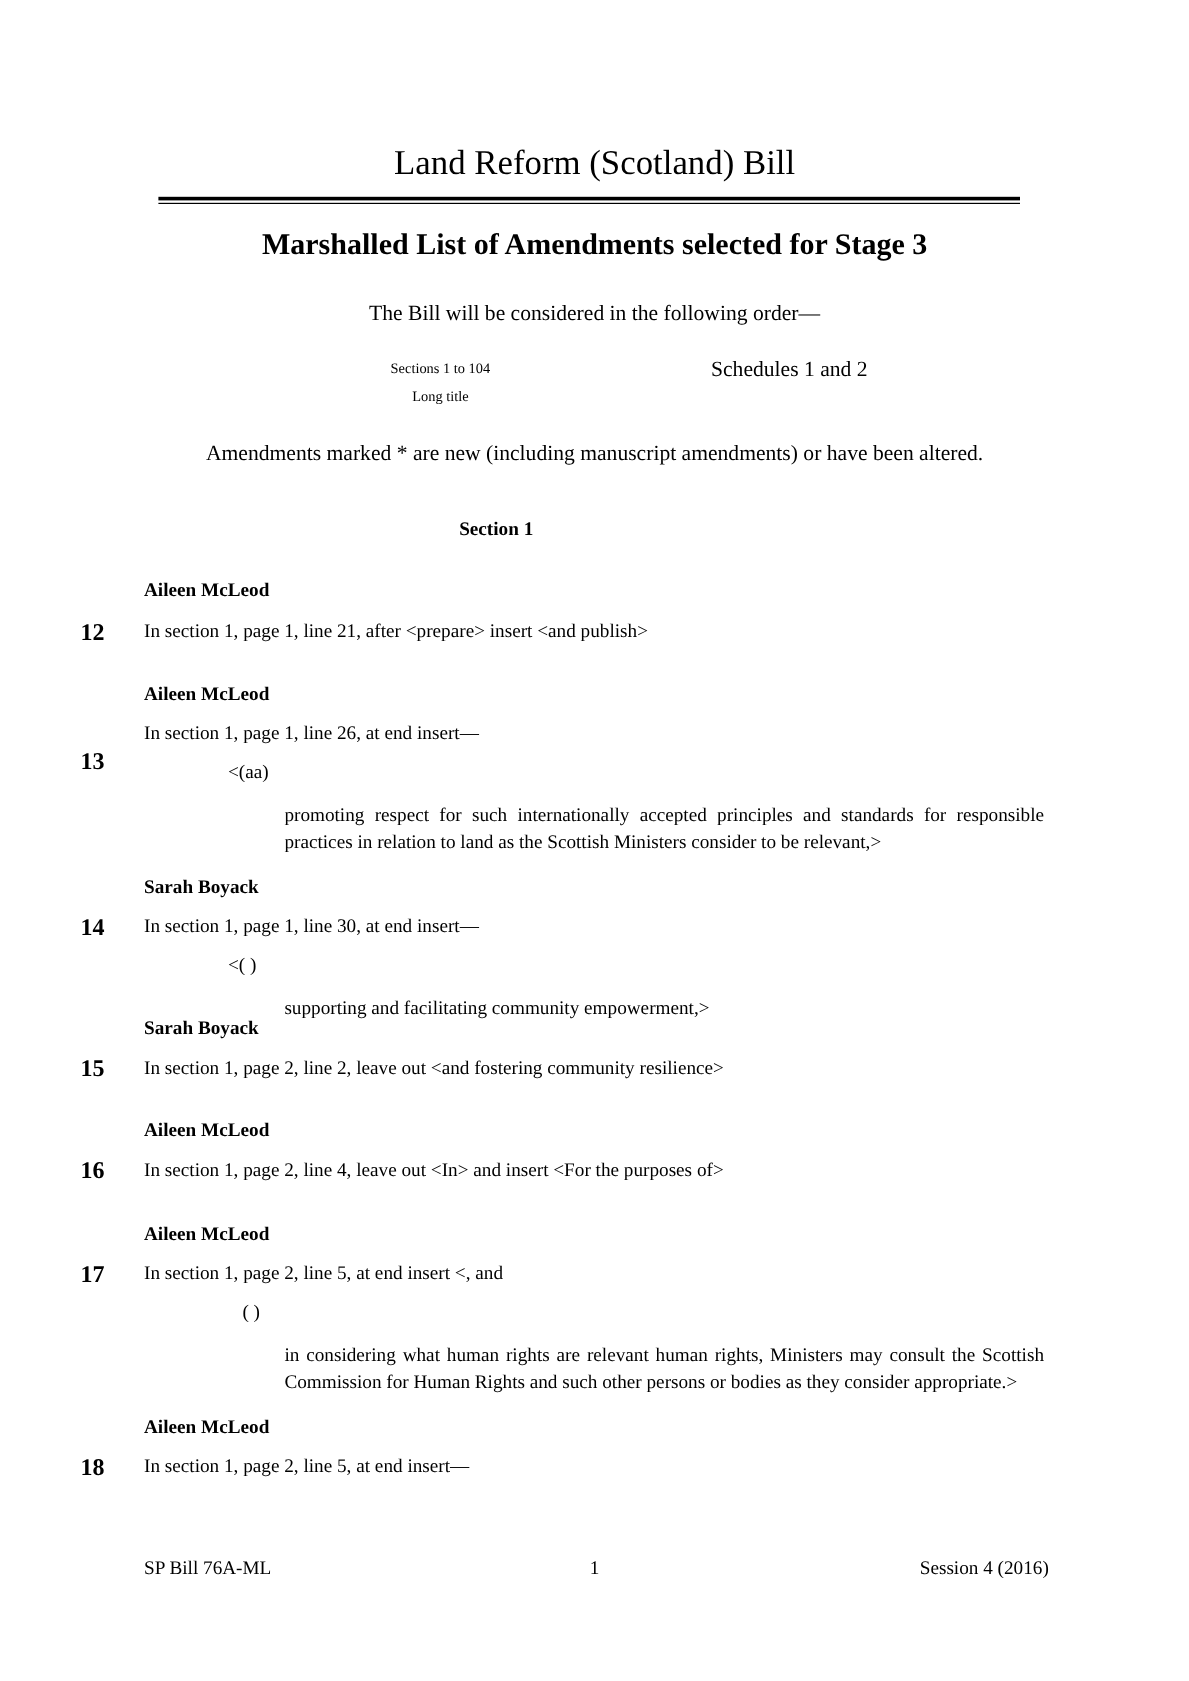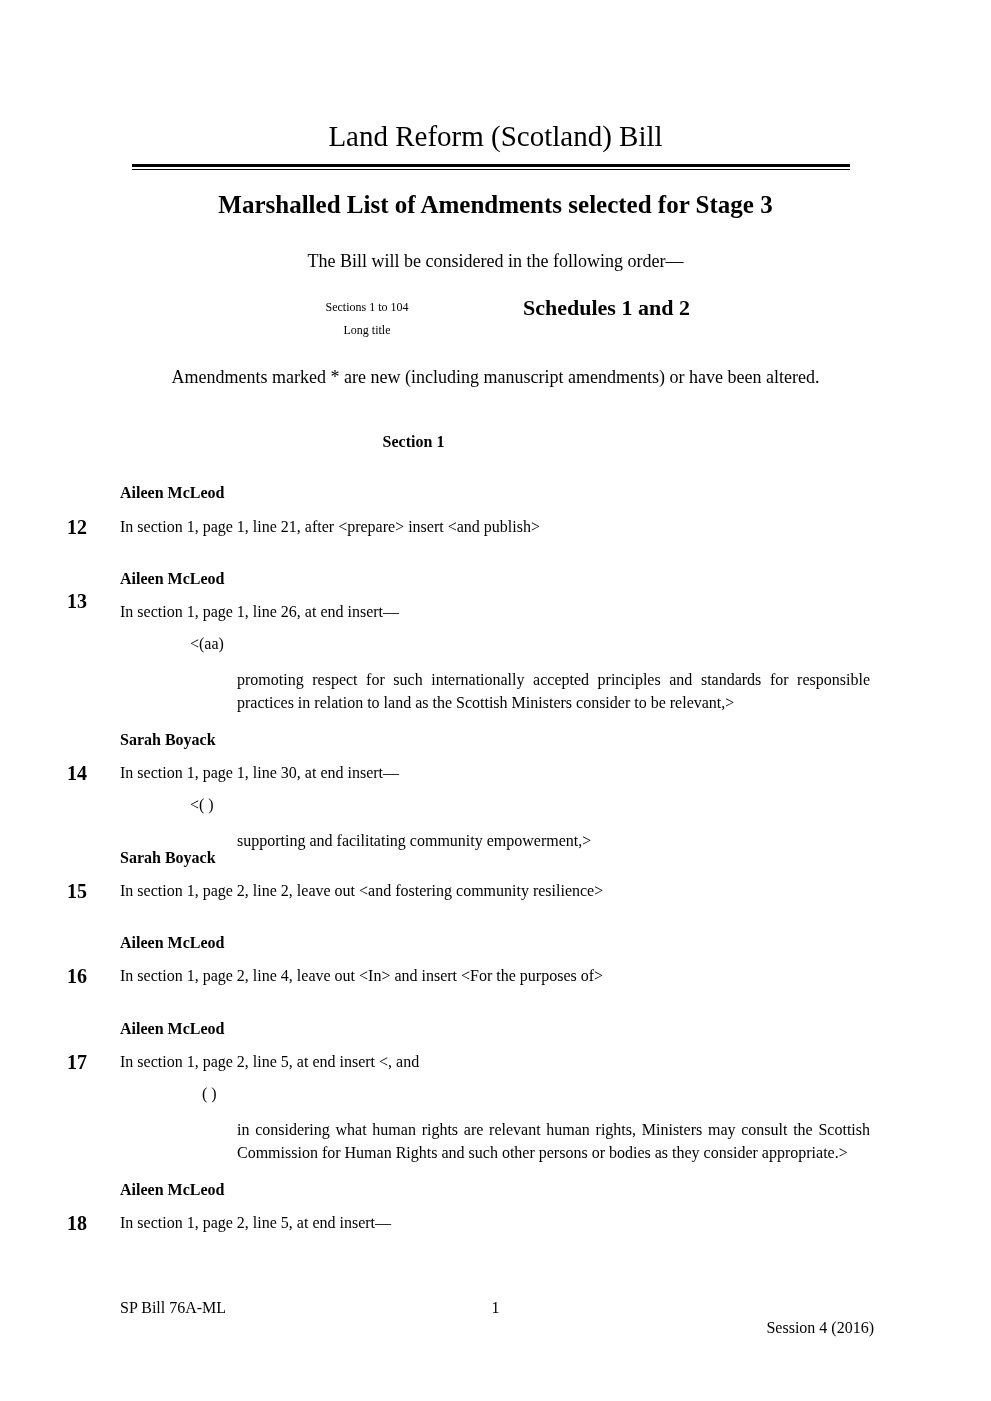--- a/index.html
+++ b/index.html
@@ -4,33 +4,33 @@
 <style>
   html, body { margin: 0; padding: 0; background: #ffffff; }
   body { width: 991px; height: 1401px; position: relative; font-family: "Liberation Serif", "DejaVu Serif", serif; color: #000; overflow: hidden; }
   .abs { position: absolute; }
   .title { left: 0; width: 991px; top: 118px; text-align: center; font-size: 29px; line-height: 36px; }
   .rule-thick { left: 132px; width: 718px; top: 164px; height: 3px; background: #000; }
   .rule-thin { left: 132px; width: 718px; top: 169px; height: 1px; background: #000; }
   .subtitle { left: 0; width: 991px; top: 189px; text-align: center; font-size: 25px; font-weight: bold; line-height: 32px; }
   .order-intro { left: 0; width: 991px; top: 250px; text-align: center; font-size: 18px; line-height: 22px; }
   .order-col1 { left: 267px; width: 200px; top: 296px; text-align: center; font-size: 12px; line-height: 23px; }
-  .order-col2 { left: 523px; width: 200px; top: 296px; text-align: left; font-size: 22px; line-height: 23px; font-weight: bold; }
+  .order-col2 { left: 523px; width: 200px; top: 296px; text-align: right; font-size: 18px; line-height: 23px; }
   .note { left: 0; width: 991px; top: 366px; text-align: center; font-size: 18px; line-height: 22px; }
   .section-heading { left: 0; width: 827px; top: 431px; text-align: center; font-size: 16px; font-weight: bold; line-height: 22px; }
   .mover { left: 120px; font-size: 16px; font-weight: bold; line-height: 22px; }
   .num { left: 67px; font-size: 20px; font-weight: bold; line-height: 22px; }
   .instr { left: 120px; font-size: 16px; line-height: 22px; }
   .insert { left: 190px; width: 680px; font-size: 16px; line-height: 22.5px; }
   .insert .lbl { position: absolute; left: 0; top: 0; }
   .insert .body { margin-left: 47px; text-align: justify; margin-top: 36px; }
   .footer { top: 1297px; font-size: 16px; line-height: 22px; }
   .f-left { left: 120px; }
   .f-center { left: 0; width: 991px; text-align: center; }
-  .f-right { right: 117px; text-align: right; margin-top: 20px; }
+  .f-right { right: 117px; text-align: right; }
 </style>
 </head>
 <body>
 
 <div class="abs title">Land Reform (Scotland) Bill</div>
 <div class="abs rule-thick"></div>
 <div class="abs rule-thin"></div>
 <div class="abs subtitle">Marshalled List of Amendments selected for Stage 3</div>
 
 <div class="abs order-intro">The Bill will be considered in the following order—</div>
@@ -44,21 +44,21 @@
 
 <div class="abs note">Amendments marked * are new (including manuscript amendments) or have been altered.</div>
 
 <div class="abs section-heading">Section 1</div>
 
 <div class="abs mover" style="top:482px">Aileen McLeod</div>
 <div class="abs num" style="top:516px">12</div>
 <div class="abs instr" style="top:516px">In section 1, page 1, line 21, after &lt;prepare&gt; insert &lt;and publish&gt;</div>
 
 <div class="abs mover" style="top:568px">Aileen McLeod</div>
-<div class="abs num" style="top:590px">13</div>
+<div class="abs num" style="top:624px">13</div>
 <div class="abs instr" style="top:601px">In section 1, page 1, line 26, at end insert—</div>
 <div class="abs insert" style="top:633px">
   <span class="lbl">&lt;(aa)</span>
   <div class="body">promoting respect for such internationally accepted principles and standards for responsible practices in relation to land as the Scottish Ministers consider to be relevant,&gt;</div>
 </div>
 
 <div class="abs mover" style="top:729px">Sarah Boyack</div>
 <div class="abs num" style="top:762px">14</div>
 <div class="abs instr" style="top:762px">In section 1, page 1, line 30, at end insert—</div>
 <div class="abs insert" style="top:794px">

